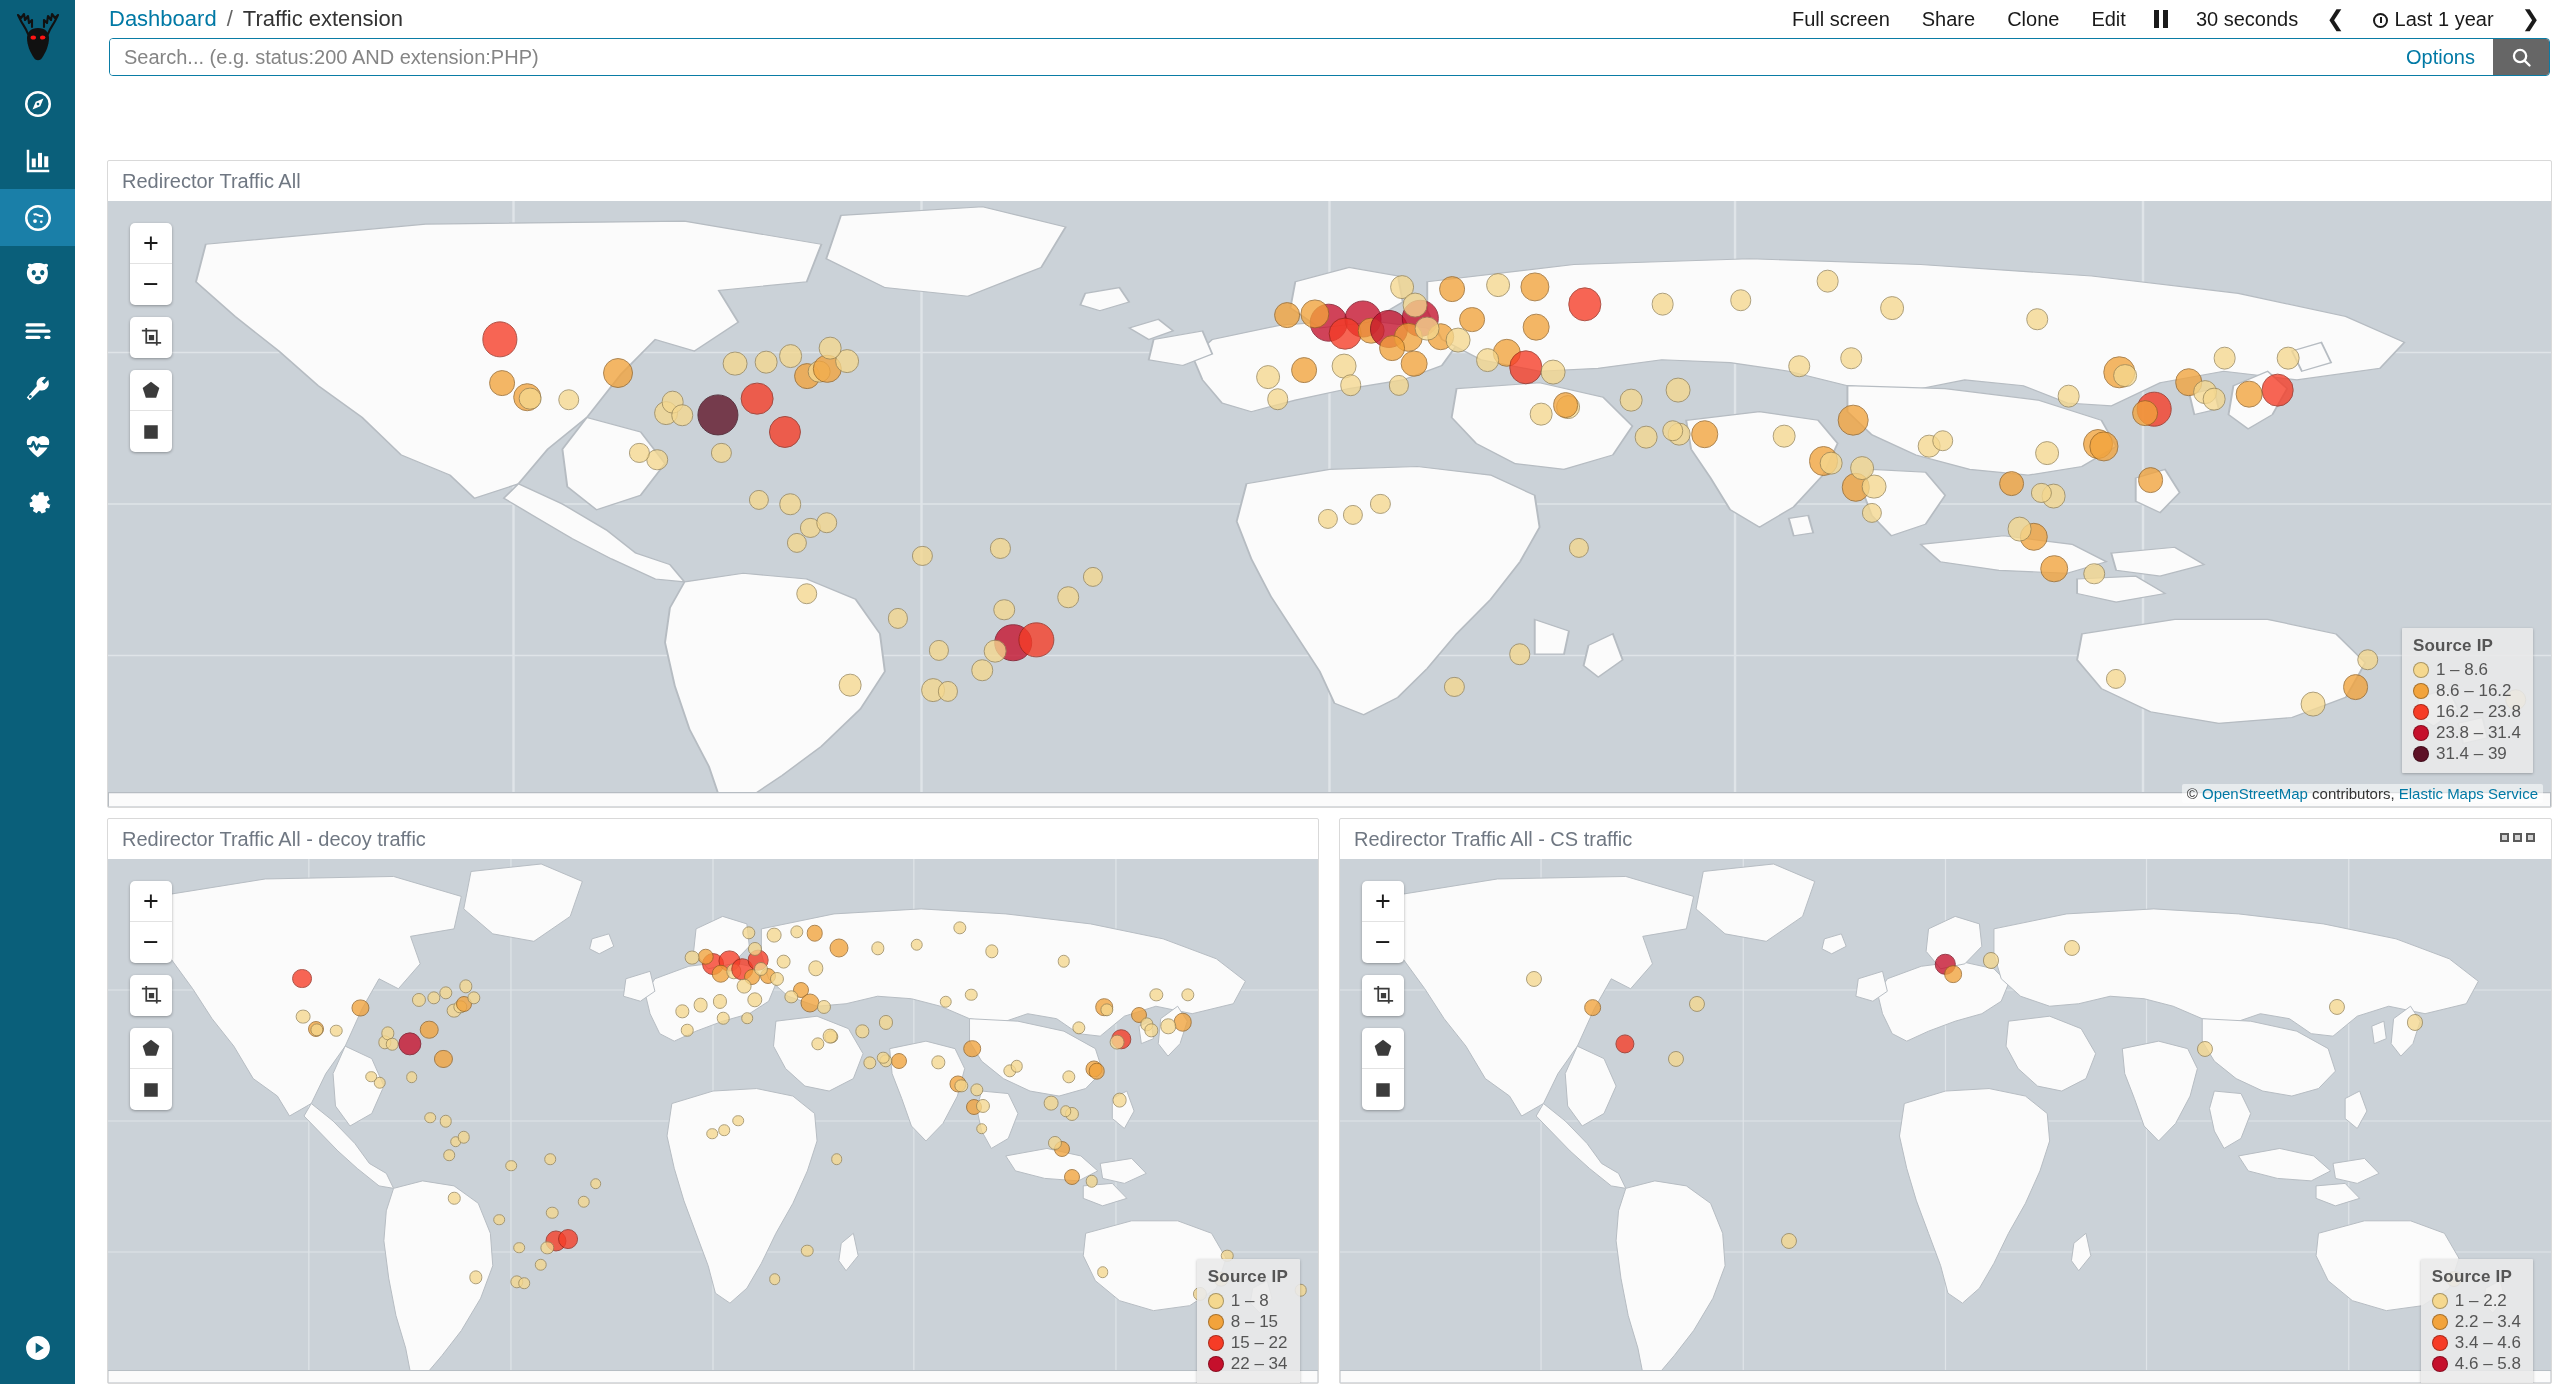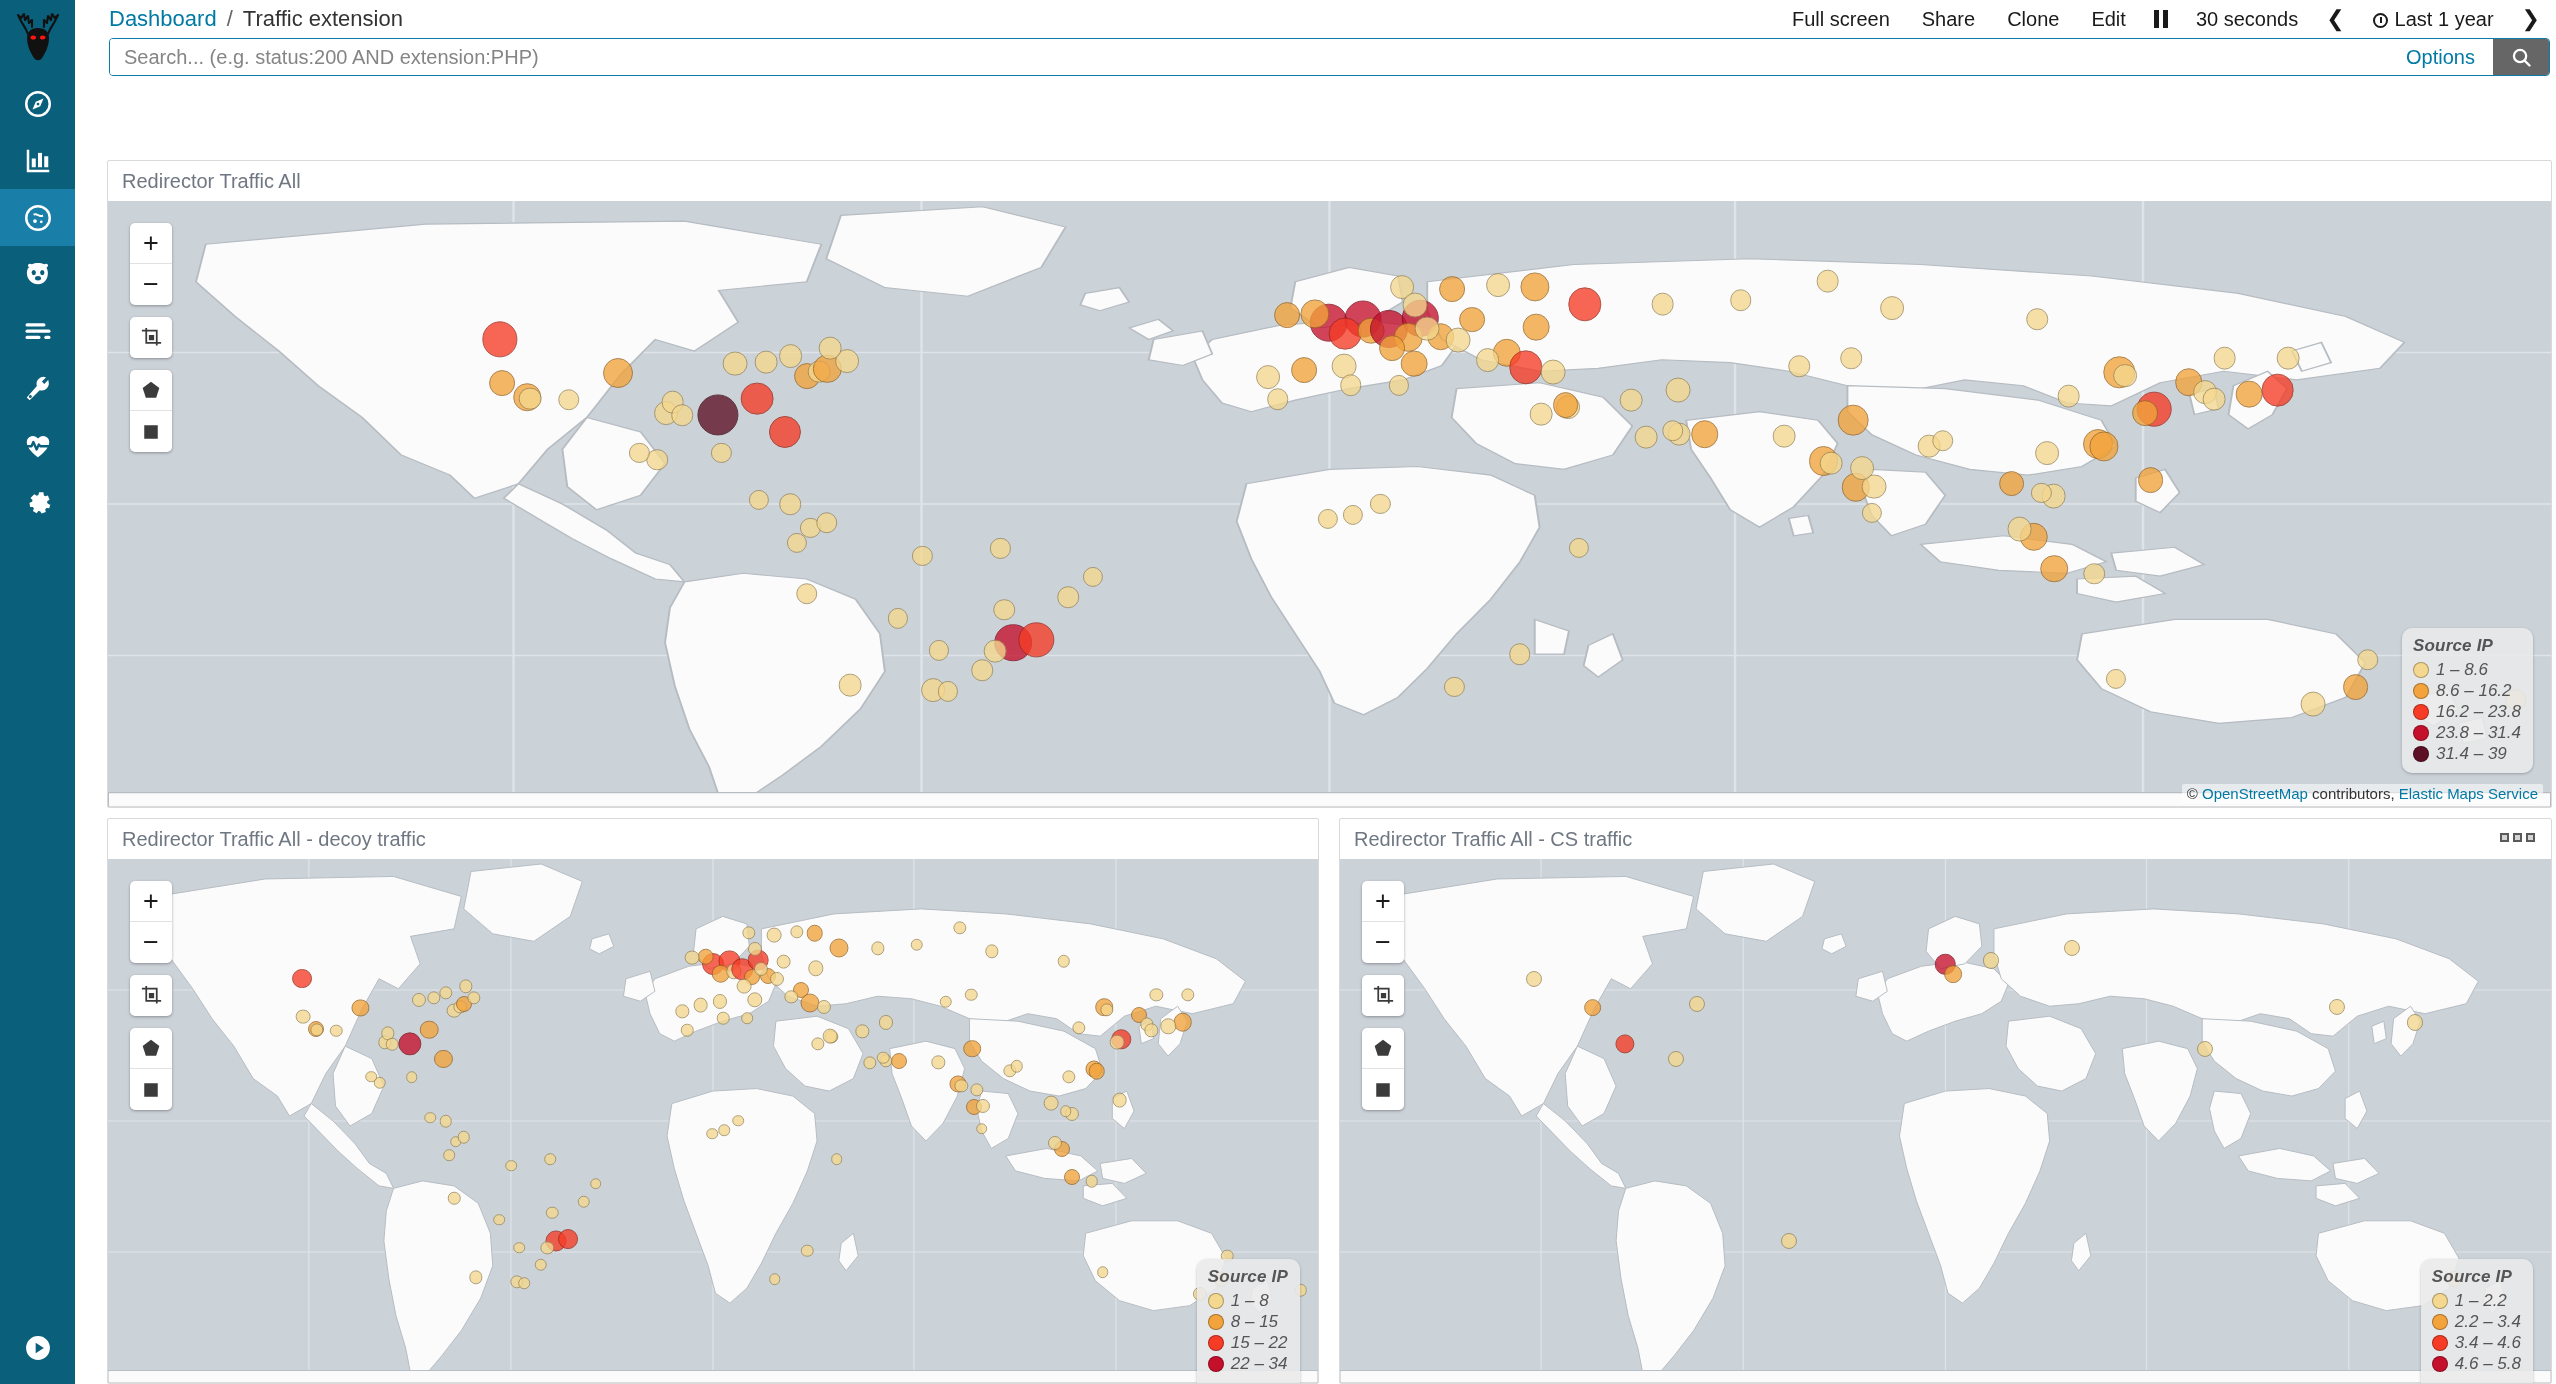--- a/index.html
+++ b/index.html
@@ -139,24 +139,23 @@
     cursor:pointer; font-size: 27px; color:#1a1a1a; line-height:1;
     border-bottom: 1px solid #e2e2e2;
   }
   .ctlbtn:last-child { border-bottom: 0; }
   .ctlbtn svg { fill:#3b3b3b; }
 
   
   .legend {
     position:absolute; right: 18px; bottom: 34px;
     background: rgba(233,233,233,0.88);
-    border-radius: 10px; padding: 8px 12px 9px 11px;
+    border-radius: 1px; padding: 8px 12px 9px 11px;
     box-shadow: 0 1px 3px rgba(0,0,0,.25);
     z-index: 9;
-    font-style: italic;
   }
   .legend.bot { bottom: 0; border-bottom-left-radius:0; border-bottom-right-radius:0; }
   .legend-title { font-size: 17px; font-weight: bold; color:#555; margin-bottom: 3px; letter-spacing:.2px;}
   .legend-row { display:flex; align-items:center; gap:7px; font-size: 17px; color:#555; line-height: 21px; }
   .legend-dot { width:16px; height:16px; border-radius:50%; display:block; flex:none; }
 
   
   .attrib {
     position:absolute; right: 8px; bottom: 4px;
     font-size: 15px; color:#333; z-index: 9;

